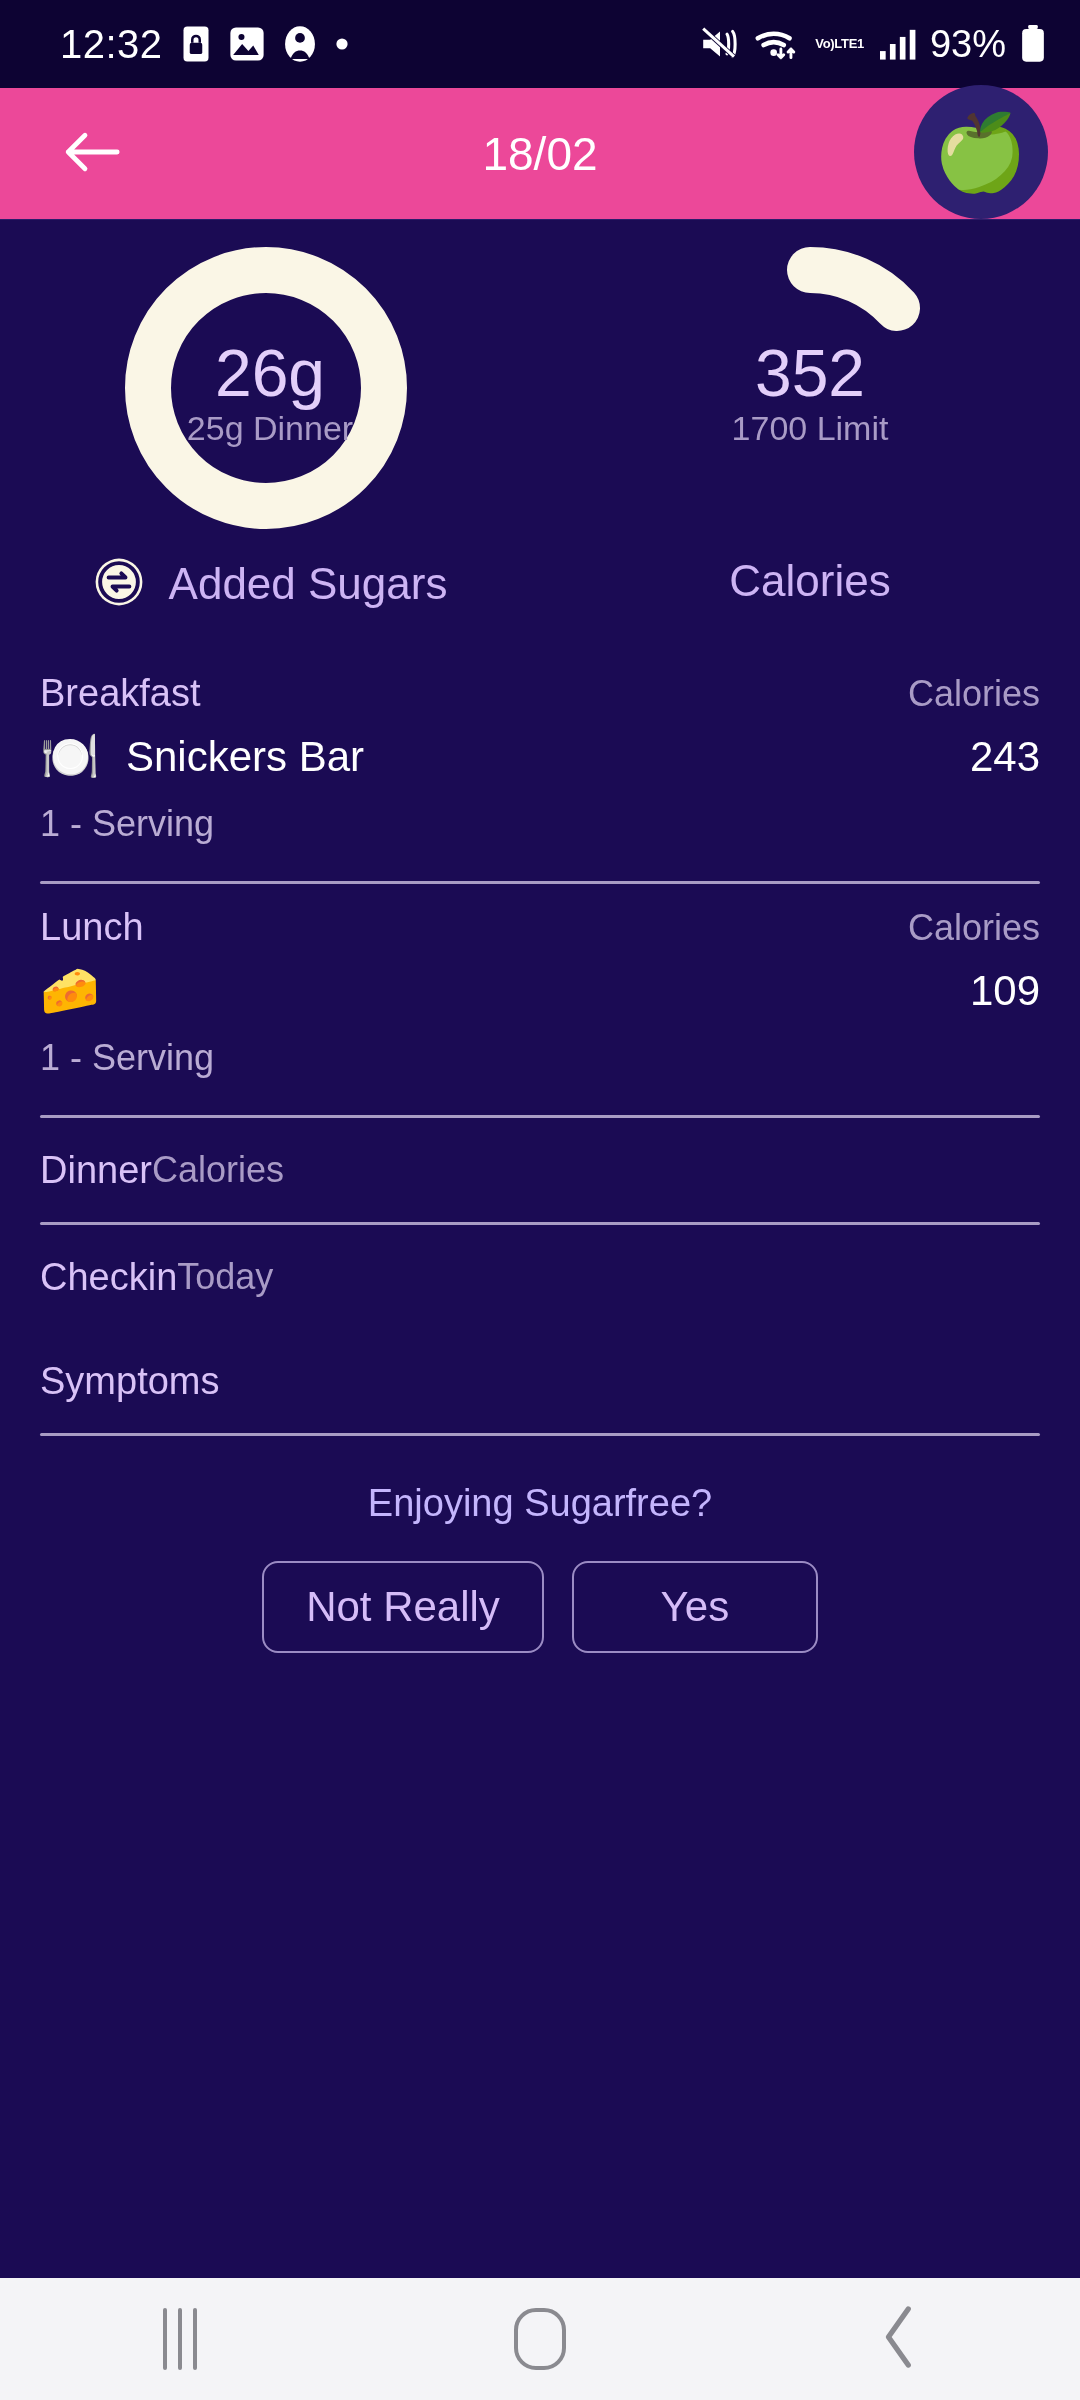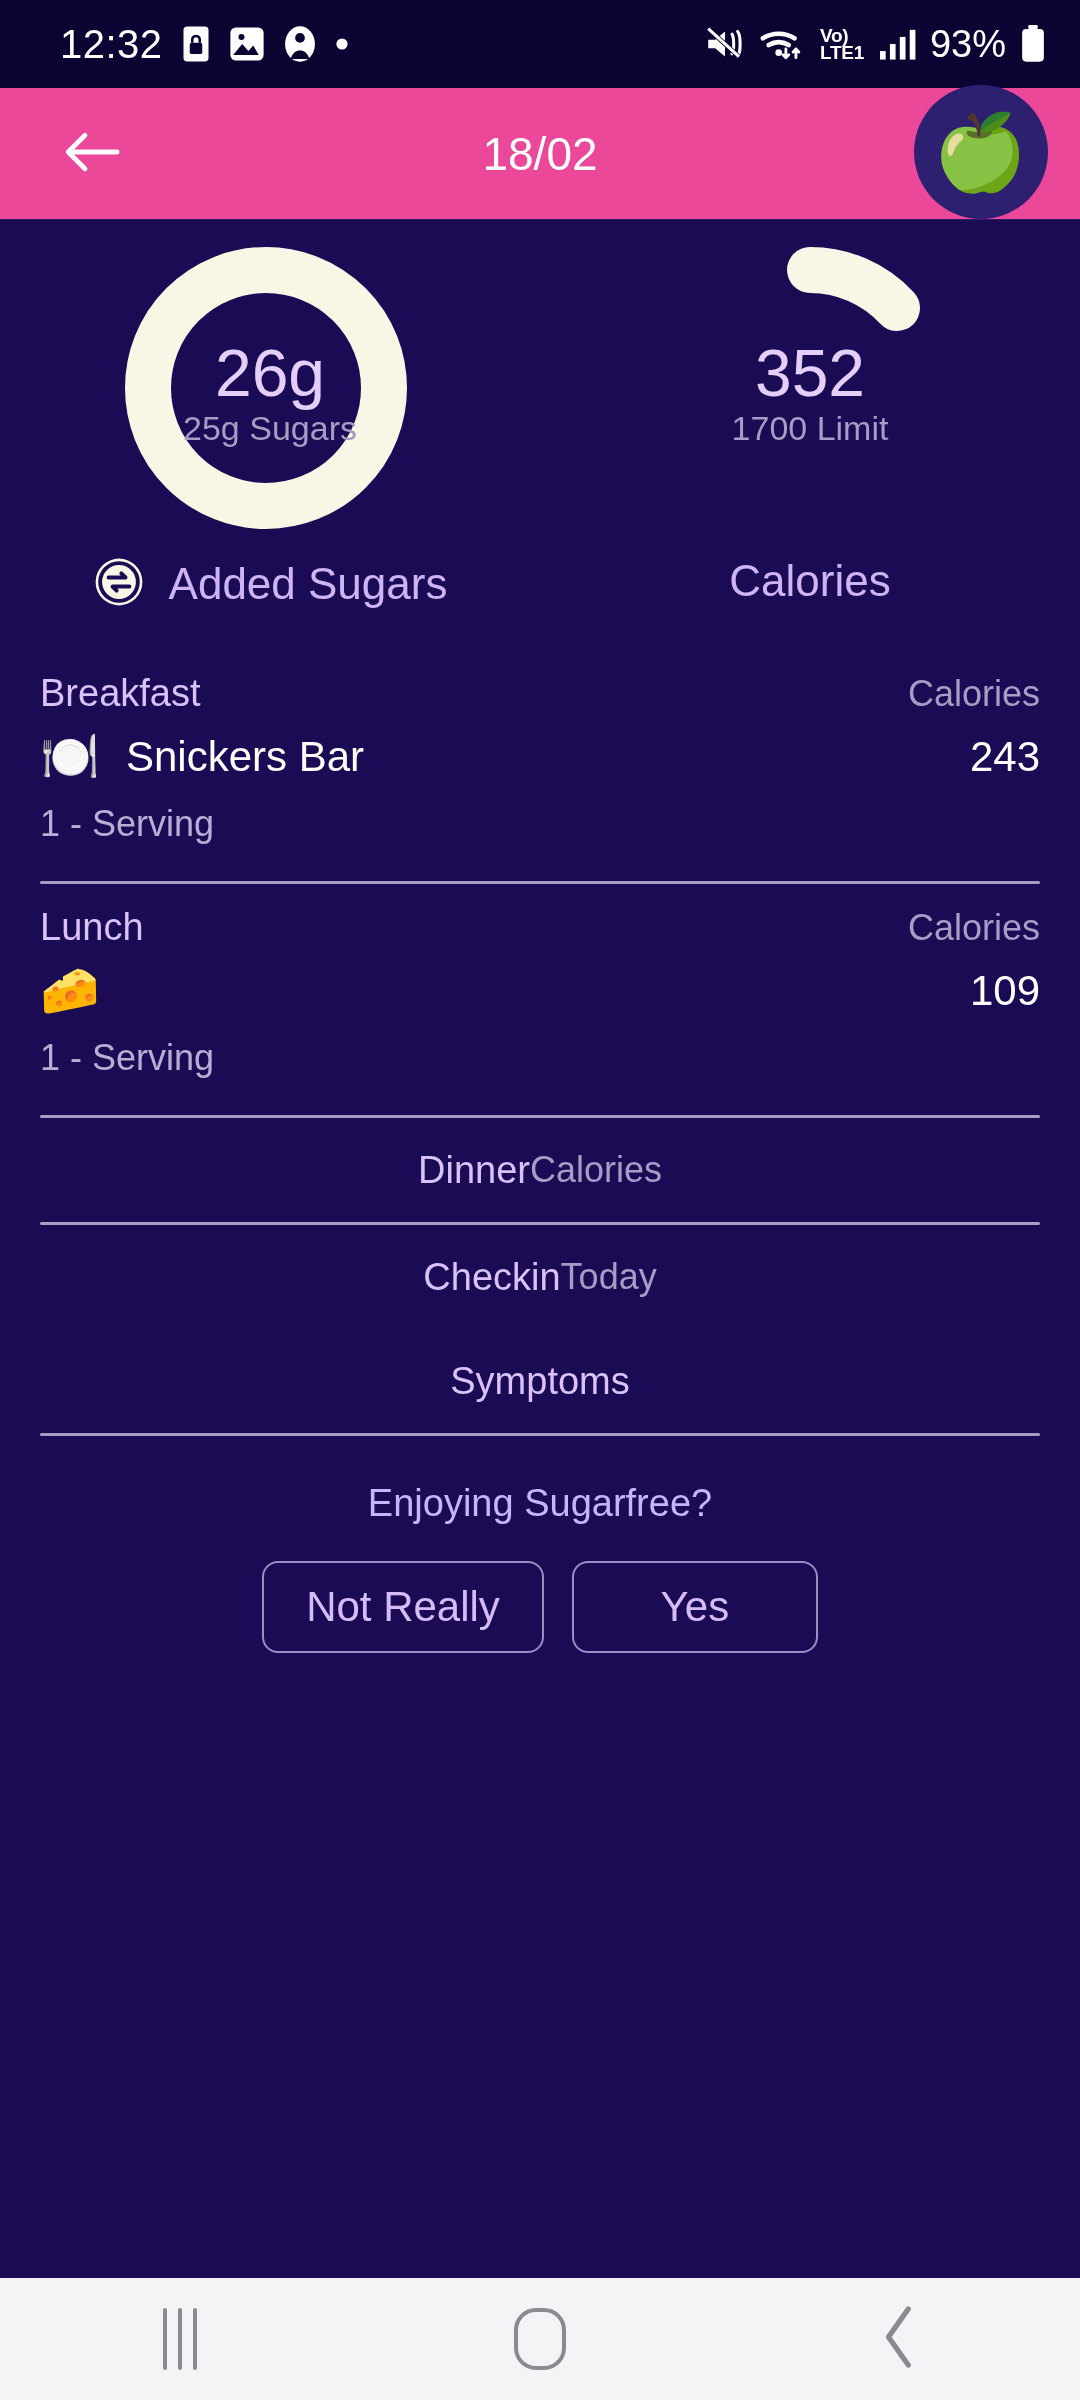--- a/index.html
+++ b/index.html
@@ -22,22 +22,22 @@
     background:#0D0333;
     display:flex; align-items:center;
     padding:0 34px 0 60px;
     color:#FFFFFF;
   }
   .sb-left { display:flex; align-items:center; gap:18px; }
   .sb-clock { font-size:40px; letter-spacing:.5px; }
   .sb-right { margin-left:auto; display:flex; align-items:center; gap:14px; }
   .sb-battery-text { font-size:38px; }
   .sb-ico { display:inline-flex; align-items:center; justify-content:center; }
-  .volte { display:flex; flex-direction:column; align-items:flex-start;
-           line-height:.92; font-size:19px; font-weight:bold; letter-spacing:-.3px; }
+  .volte { display:flex; flex-direction:row; align-items:flex-start;
+           line-height:.92; font-size:13px; font-weight:bold; letter-spacing:-.3px; }
 
   
   .appbar {
     flex:0 0 132px; height:132px;
     background:#ec4899;
     display:flex; align-items:center;
     padding:0 32px 0 50px;
     position:relative;
     border-bottom:1px solid #2B1C6B;
   }
@@ -83,21 +83,21 @@
   .cal-head  { font-size:36px; color:#A99BC6; }
   .food-row {
     display:flex; align-items:center; margin-top:18px;
   }
   .food-emoji { font-size:48px; width:86px; line-height:1; }
   .food-name { font-size:42px; color:#FFFFFF; }
   .food-cal  { margin-left:auto; font-size:42px; color:#FFFFFF; }
   .serving { font-size:36px; color:#BAACD4; margin-top:22px; }
   .divider { height:3px; background:#A89CC4; margin:36px 0 0 0; border-radius:2px; }
   .simple-row {
-    display:flex; justify-content:center; align-items:center;
+    display:flex; justify-content:flex-start; align-items:center;
     height:104px;
   }
   .simple-label { font-size:38px; color:#D9C2F7; }
   .simple-value { font-size:36px; color:#A99BC6; }
 
   
   .feedback { margin-top:46px; text-align:center; }
   .feedback-q { font-size:38px; color:#c4b5fd; }
   .feedback-btns { margin-top:36px; display:flex; justify-content:center; gap:28px; }
   .fb-btn {
@@ -210,21 +210,21 @@
 
   <div class="rings">
 
     <div class="ring-col">
       <div class="ring-wrap">
         <svg width="340" height="310" viewBox="0 0 340 310">
           <circle cx="166" cy="150" r="118" fill="none" stroke="#FAF6E6" stroke-width="46"></circle>
         </svg>
         <div class="ring-center">
           <div class="ring-value">26g</div>
-          <div class="ring-limit">25g Sugars</div>
+          <div class="ring-limit">25g Dinner</div>
         </div>
       </div>
       <div class="ring-label-row">
         <span>
           <svg width="52" height="52" viewBox="0 0 40 40">
             <circle cx="20" cy="20" r="18" fill="#FAF6E6"></circle>
             <circle cx="20" cy="20" r="14.5" fill="none" stroke="#1B0B54" stroke-width="3"></circle>
             <path d="M12 16.5h13l-3.2-3.2M28 23.5H15l3.2 3.2" stroke="#1B0B54" stroke-width="3" fill="none" stroke-linecap="round" stroke-linejoin="round"></path>
           </svg>
         </span>

